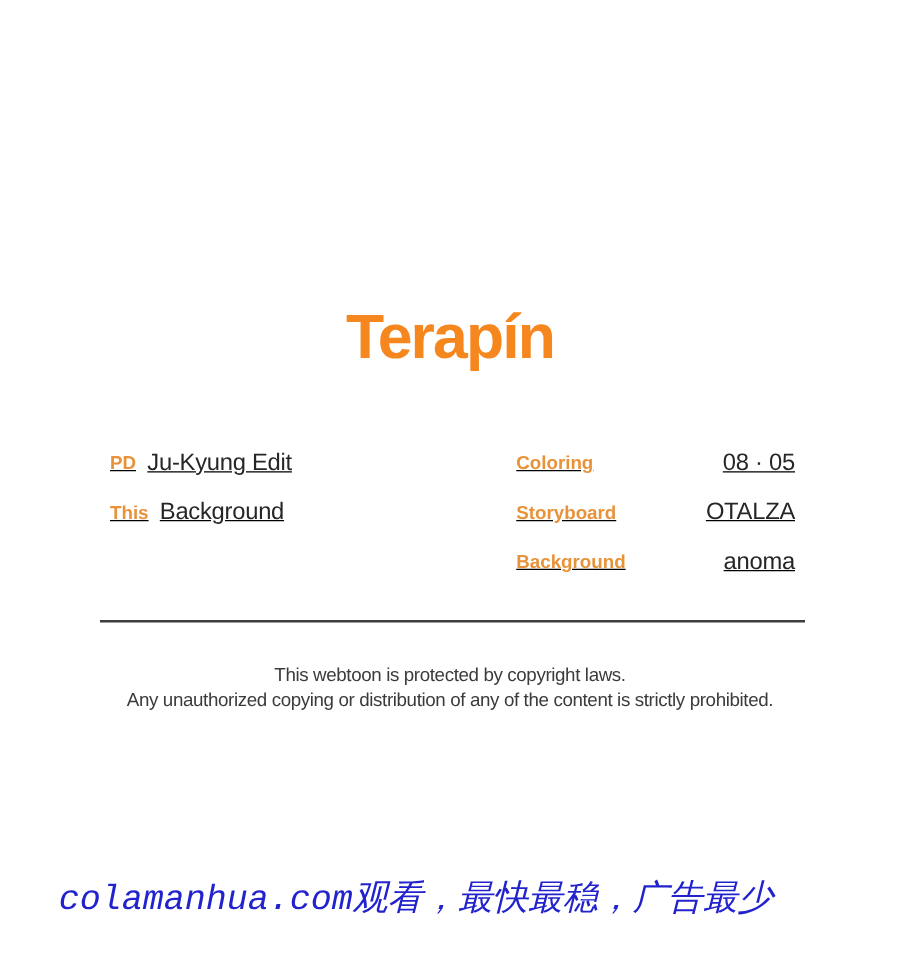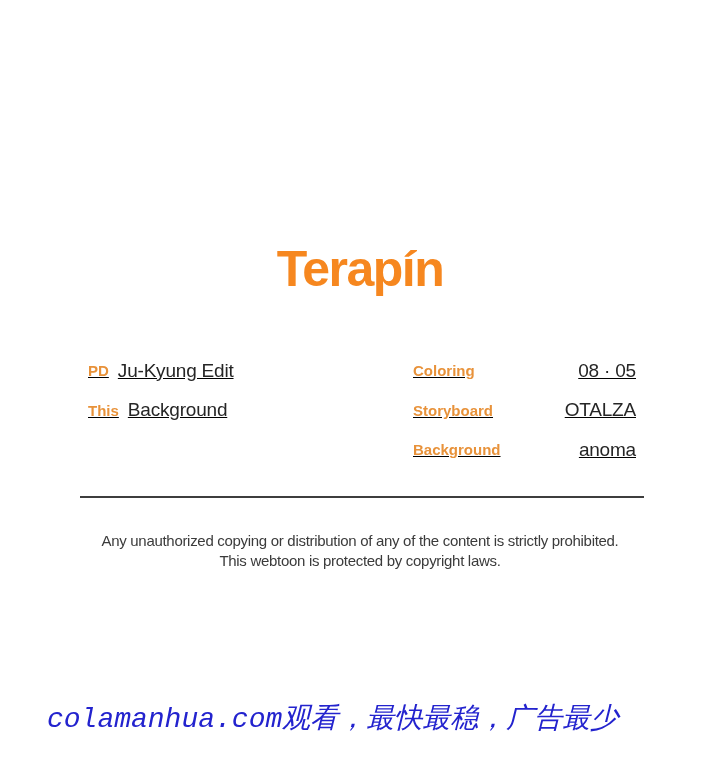--- a/index.html
+++ b/index.html
@@ -111,19 +111,19 @@
       <div class="credit-row">
         <span class="credit-label">Background</span>
         <span class="credit-value">anoma</span>
       </div>
     </div>
   </div>
 
   <div class="divider"></div>
 
   <div class="copyright">
+    <div>This webtoon is protected by copyright laws.</div>
     <div>Any unauthorized copying or distribution of any of the content is strictly prohibited.</div>
-    <div>This webtoon is protected by copyright laws.</div>
   </div>
 
   <div class="watermark">colamanhua.com观看，最快最稳，广告最少</div>
 
 </div>
 
 </body></html>

